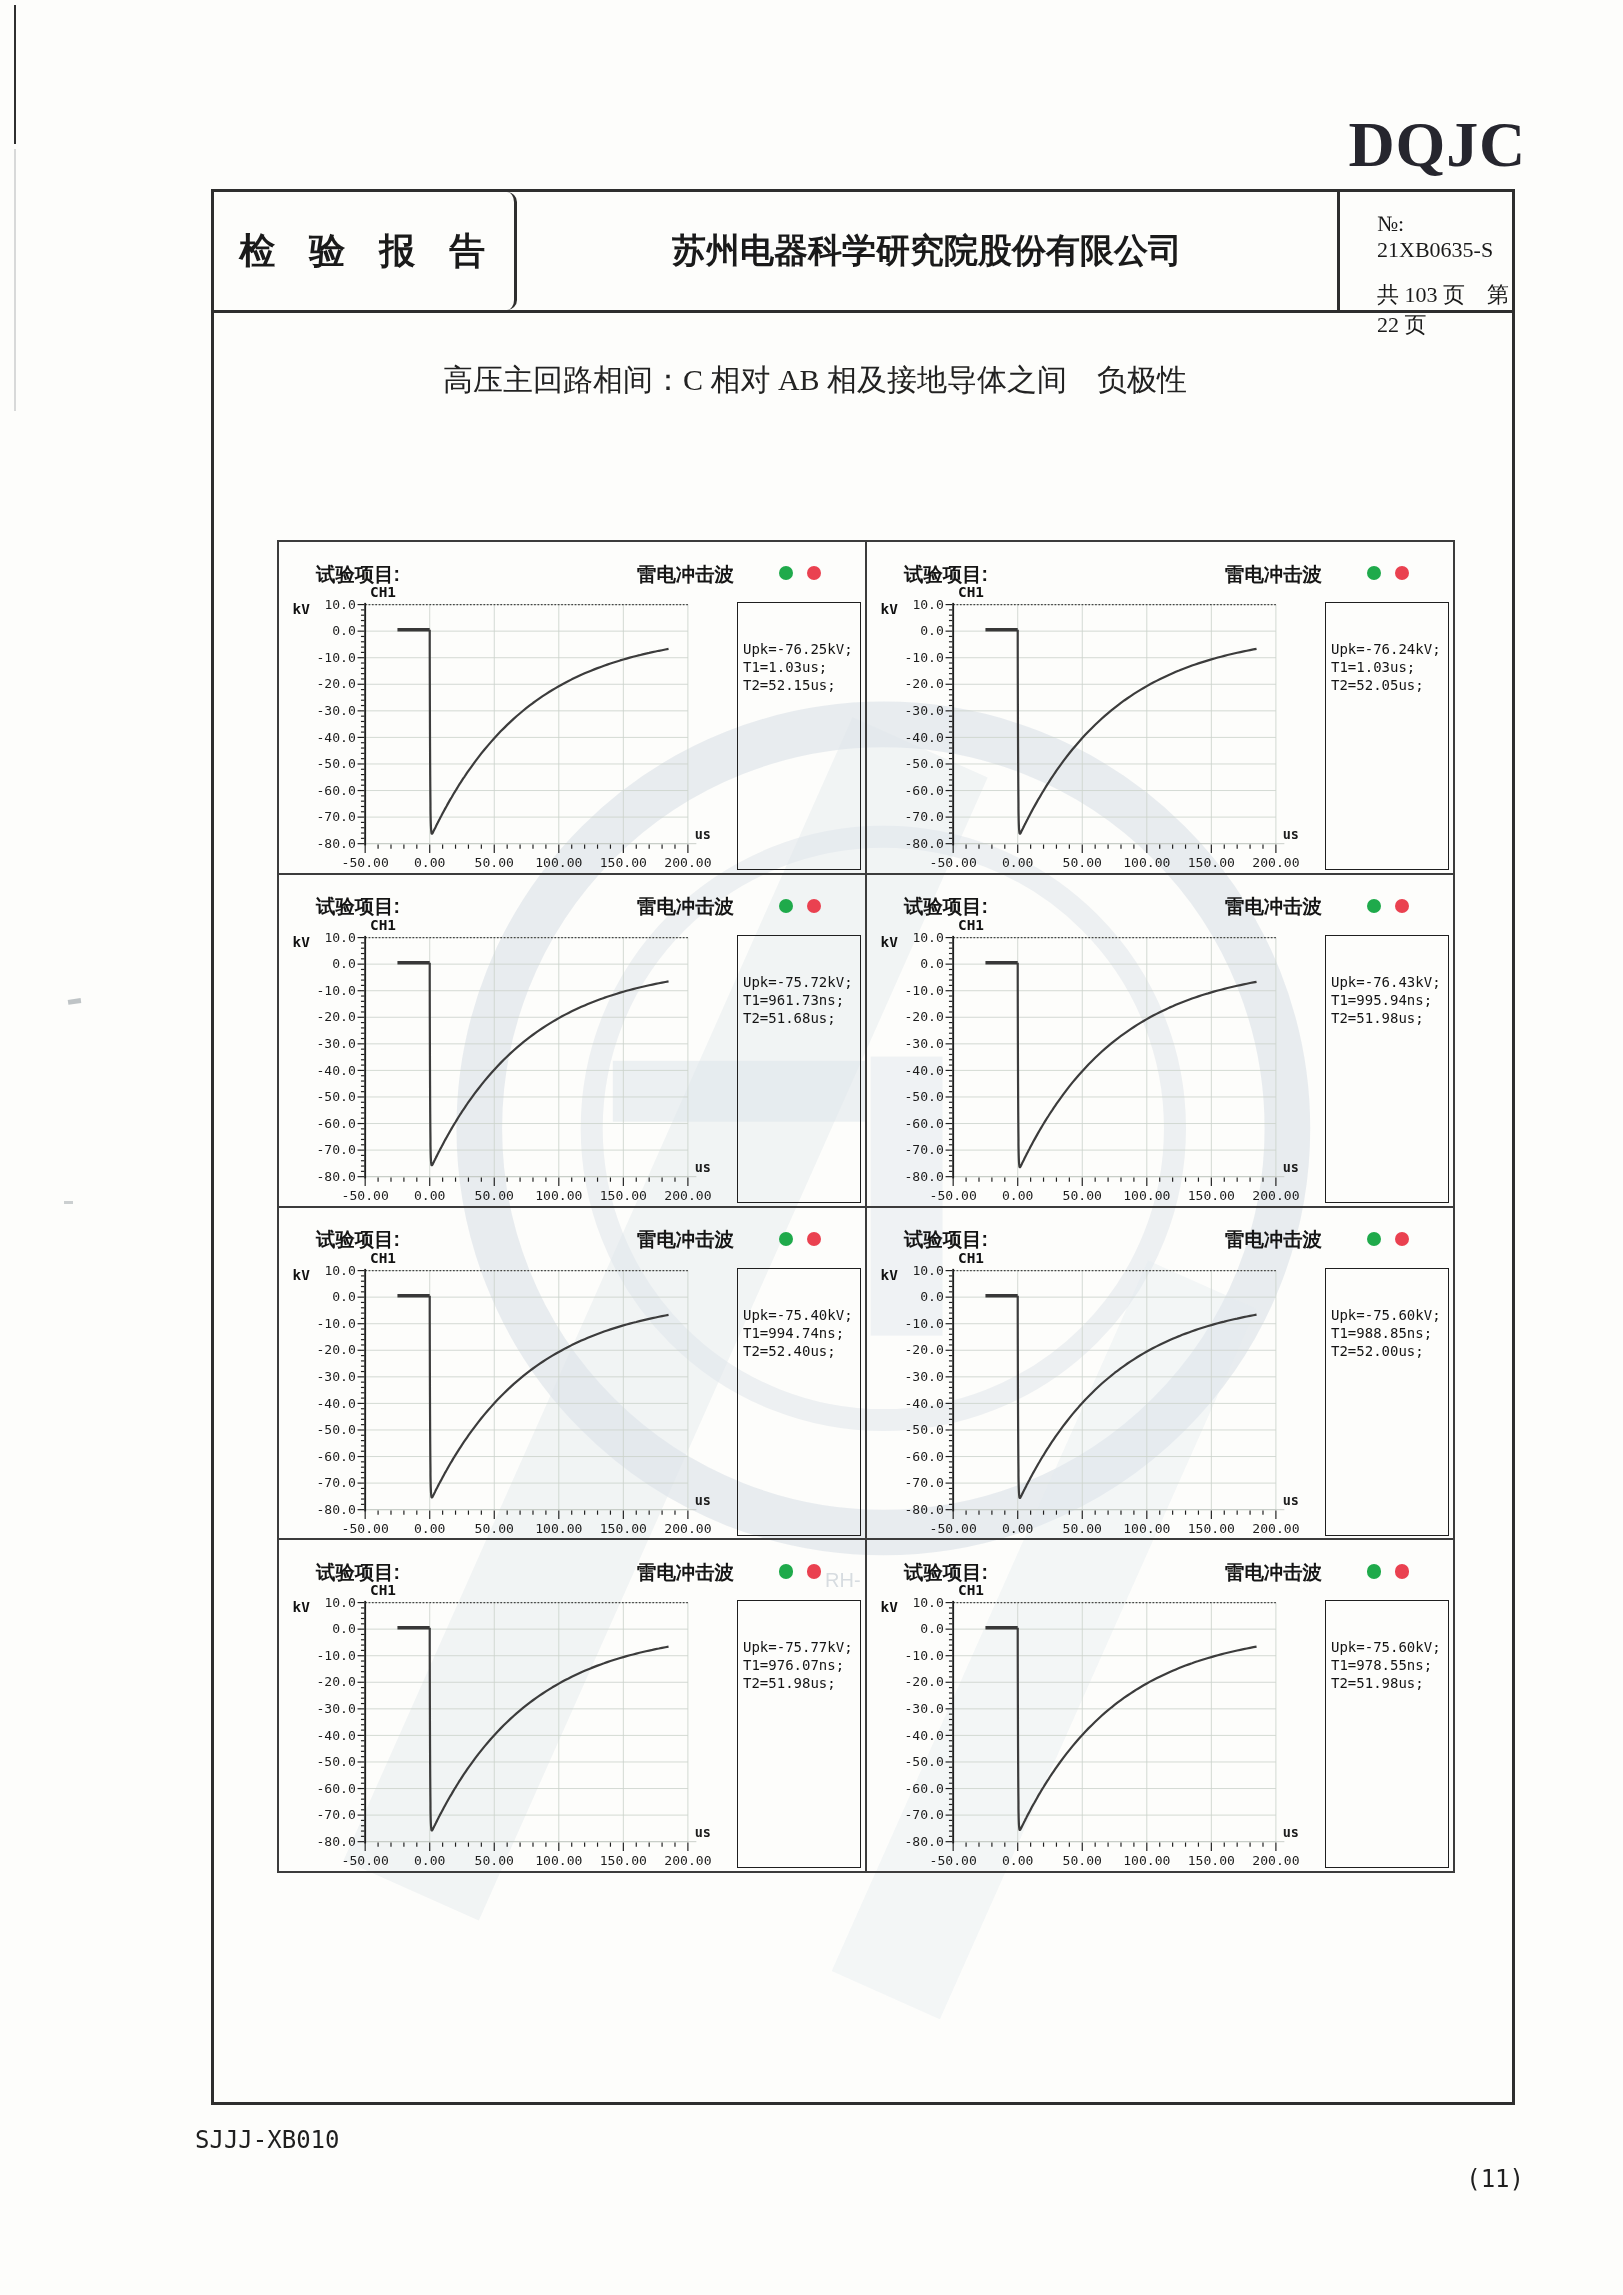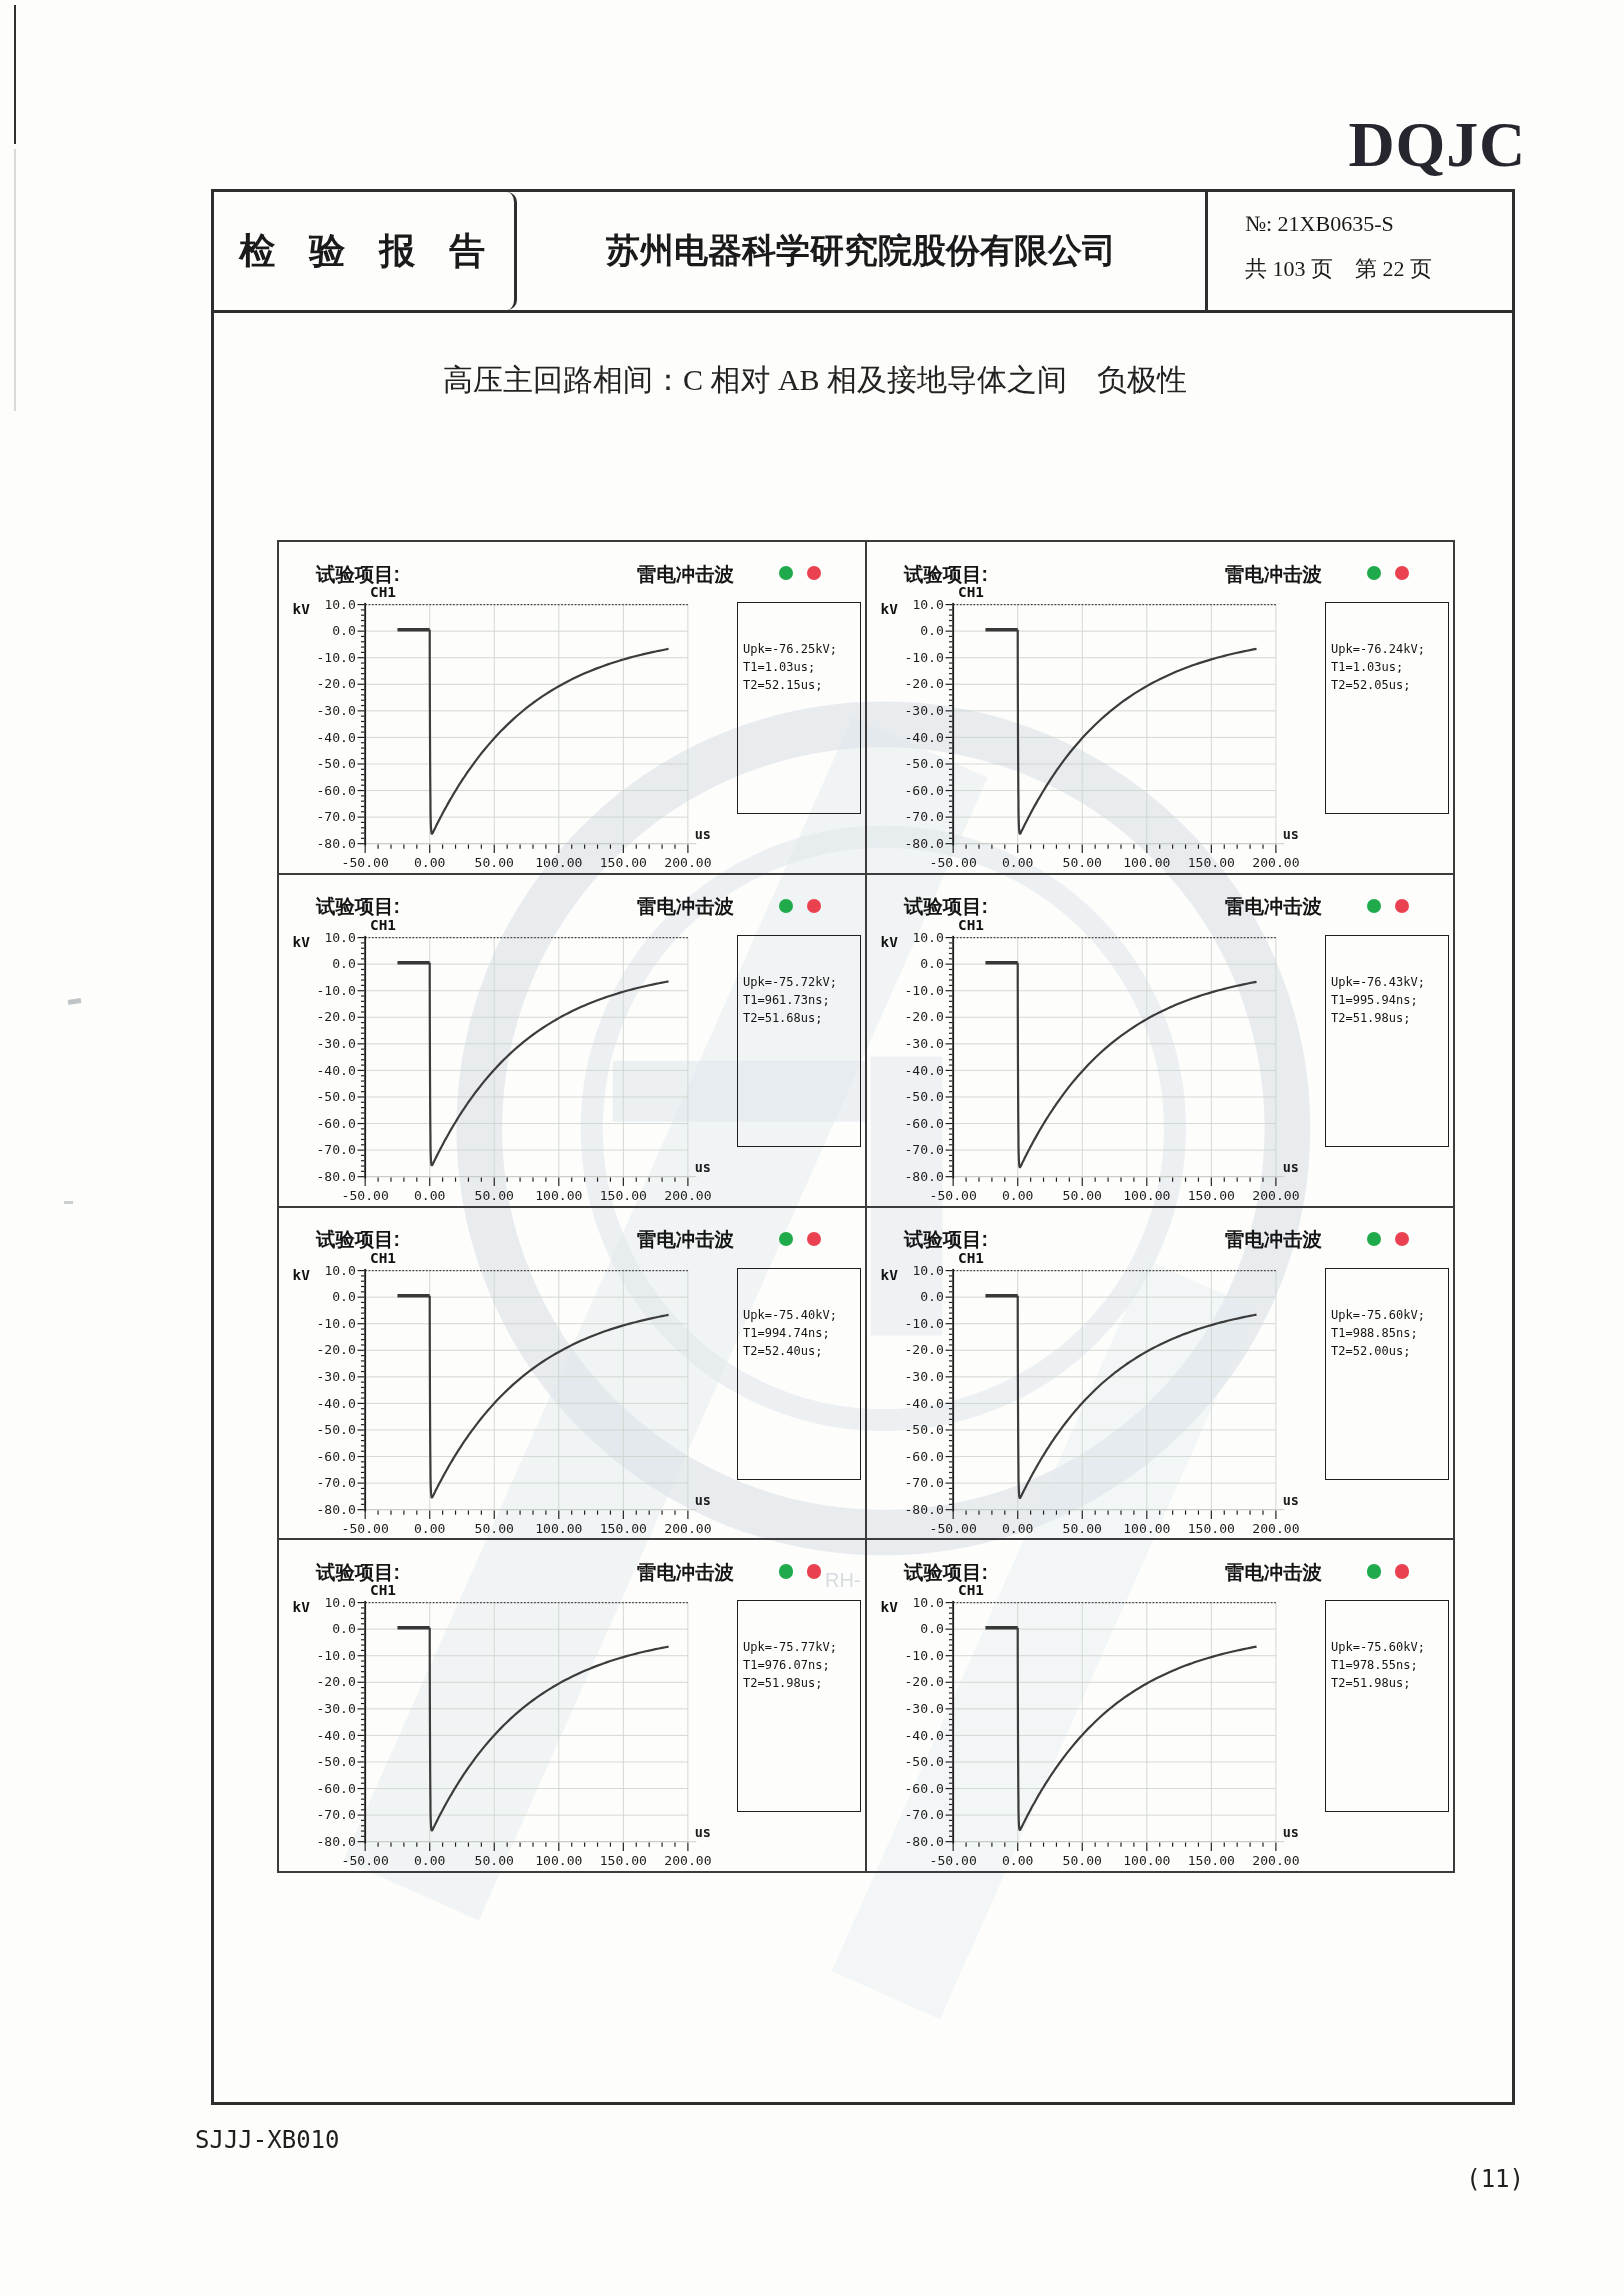--- a/index.html
+++ b/index.html
@@ -15,44 +15,44 @@
   
   .logo{position:absolute;left:1336px;top:108px;width:190px;text-align:right;
         font-family:"Liberation Serif",serif;font-weight:600;font-size:64px;letter-spacing:0.8px;color:#26262e;z-index:3;}
   
   .frame{position:absolute;left:211px;top:189px;width:1304px;height:1916px;border:3.4px solid #2e2e2e;
          box-sizing:border-box;z-index:2;}
   .hrow{position:absolute;left:0;top:0;width:100%;height:121px;border-bottom:3.4px solid #2e2e2e;
         box-sizing:border-box;display:flex;}
   .hcell1{width:303px;border-right:3.4px solid #2e2e2e;box-sizing:border-box;display:flex;align-items:center;justify-content:center;
           font-size:36px;font-weight:600;letter-spacing:12px;white-space:nowrap;padding-left:8.5px;border-radius:10px;}
-  .hcell2{width:691px;border-right:3.4px solid #2e2e2e;box-sizing:border-box;display:flex;align-items:center;justify-content:center;
+  .hcell2{width:823px;border-right:3.4px solid #2e2e2e;box-sizing:border-box;display:flex;align-items:center;justify-content:center;
           font-size:34px;font-weight:600;white-space:nowrap;}
   .hcell3{flex:1;padding:13.5px 0 0 37px;box-sizing:border-box;font-family:"Liberation Serif",serif;font-size:22px;}
   .hcell3 .l1{margin-top:5px;}
   .hcell3 .l2{margin-top:17px;}
   
   .ptitle{position:absolute;left:211px;top:360px;width:1208px;text-align:center;z-index:2;
           font-family:"Liberation Serif",serif;font-size:30px;font-weight:500;color:#222;}
   
   .grid{position:absolute;left:277px;top:540px;width:1178px;height:1333px;z-index:2;
         display:grid;grid-template-columns:1fr 1fr;grid-template-rows:repeat(4,1fr);
         border:1.7px solid #3c3c3c;box-sizing:border-box;}
   .panel{position:relative;border:0.8px solid #3c3c3c;box-sizing:border-box;}
   .p-label{position:absolute;left:37px;top:18.6px;font-size:19.4px;font-weight:600;color:#151515;}
   .p-wave{position:absolute;left:358px;top:18.6px;font-size:19.4px;font-weight:600;color:#151515;}
   .dot{position:absolute;top:24px;width:14.4px;height:14.4px;border-radius:50%;}
   .dot.g{left:500px;}
   .dot.r{left:528px;}
   .p-ch{position:absolute;left:91px;top:42px;font-family:"DejaVu Sans Mono",monospace;font-weight:700;font-size:14.4px;color:#111;}
   .p-kv{position:absolute;left:13.5px;top:59px;font-family:"DejaVu Sans Mono",monospace;font-weight:700;font-size:14.4px;color:#111;}
   svg.plot{position:absolute;left:0;top:0;}
-  .resbox{position:absolute;left:458px;top:60px;width:124px;height:212px;border:1.7px solid #1f1f1f;
+  .resbox{position:absolute;left:458px;top:60px;width:124px;height:268px;border:1.7px solid #1f1f1f;
           box-sizing:border-box;padding:37px 0 0 5px;font-family:"DejaVu Sans Mono",monospace;
-          font-size:12px;line-height:18px;color:#141414;white-space:nowrap;}
+          font-size:14px;line-height:18px;color:#141414;white-space:nowrap;}
   .wm-rh{position:absolute;left:825px;top:1569px;font-size:20px;color:#c7cfd6;opacity:.7;z-index:1;
          font-family:"Liberation Sans",sans-serif;}
   
   .foot-l{position:absolute;left:195px;top:2126px;font-family:"DejaVu Sans Mono",monospace;font-size:24px;color:#1f1f1f;z-index:2;}
   .foot-r{position:absolute;left:1353px;top:2122px;width:171px;text-align:right;font-family:"DejaVu Sans Mono",monospace;
           font-size:24px;color:#1f1f1f;z-index:2;margin-top:43px;}
 </style>
 </head>
 <body>
 

